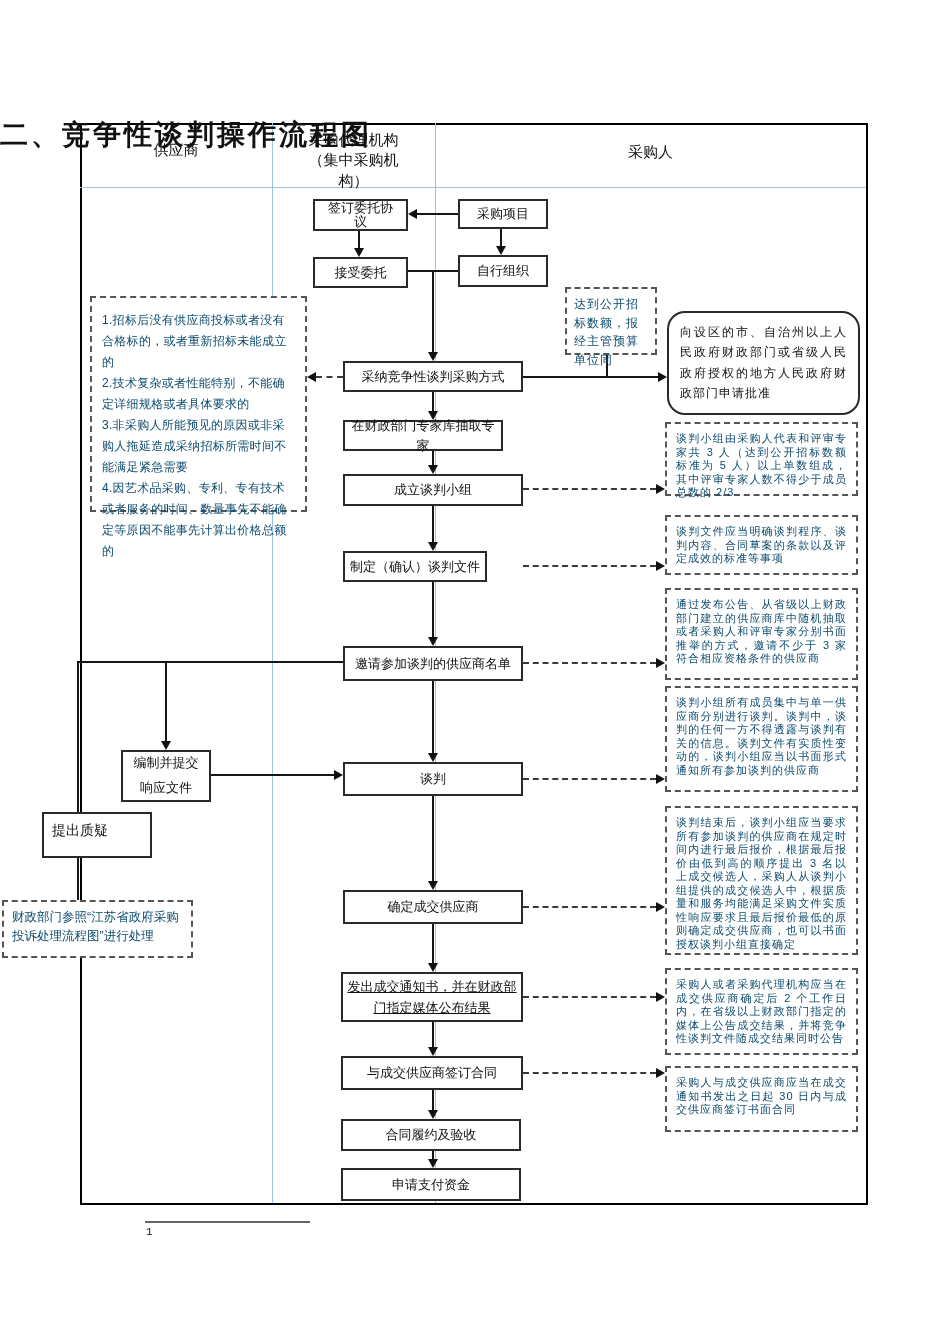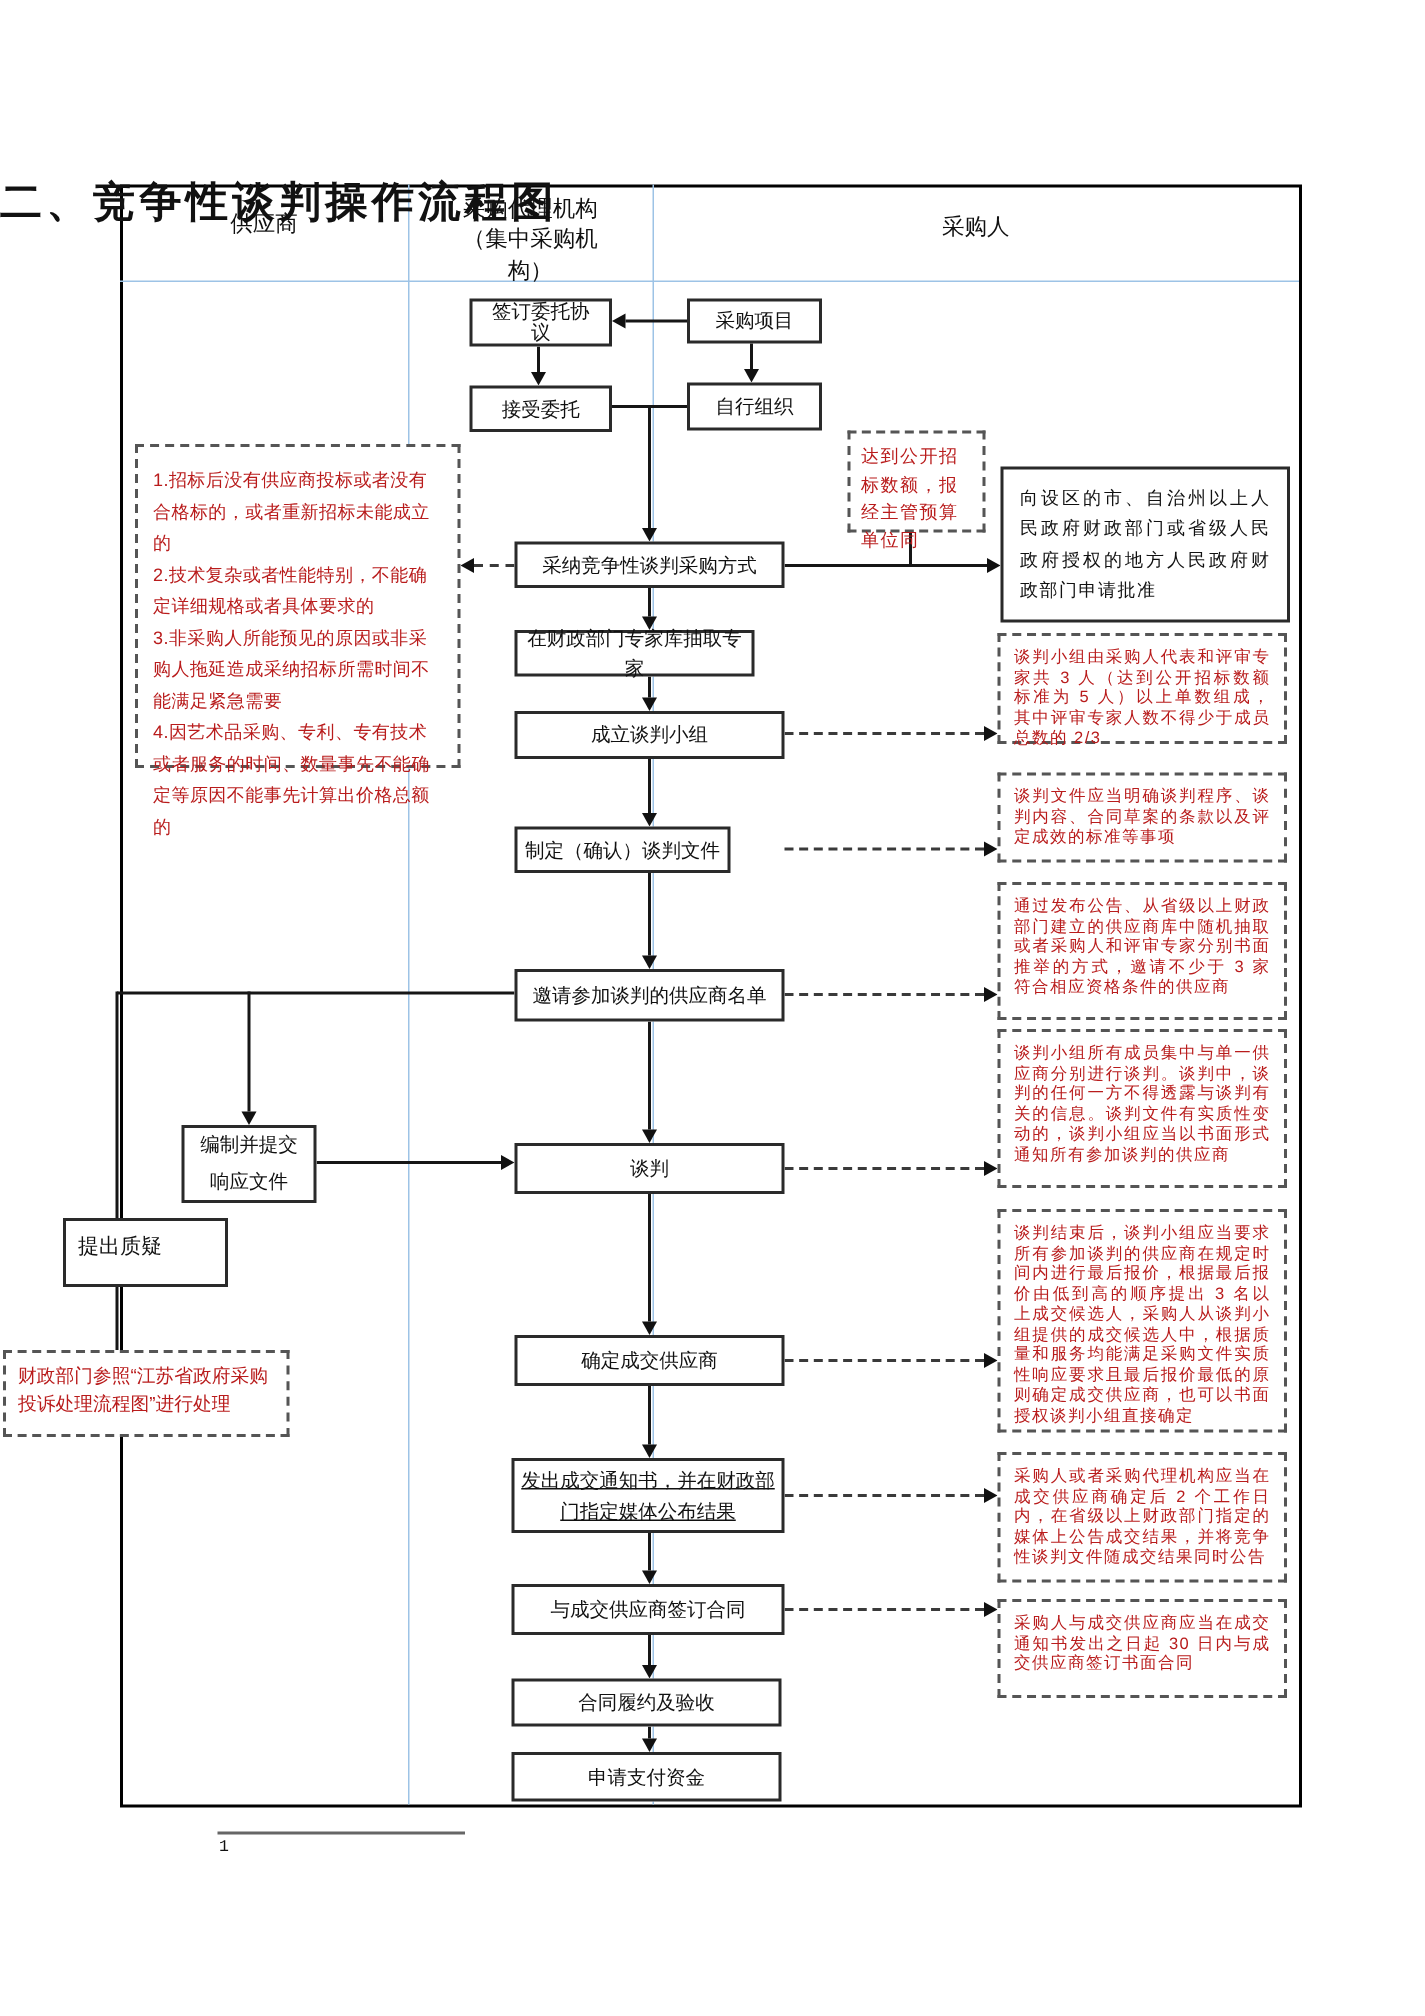--- a/index.html
+++ b/index.html
@@ -17,21 +17,21 @@
   .ar.d{border-left:5px solid transparent;border-right:5px solid transparent;border-top:9px solid #111;}
   .ar.r{border-top:5px solid transparent;border-bottom:5px solid transparent;border-left:9px solid #111;}
   .ar.l{border-top:5px solid transparent;border-bottom:5px solid transparent;border-right:9px solid #111;}
   .box{position:absolute;background:#fff;border:2px solid #2a2a2a;display:flex;align-items:center;justify-content:center;
        text-align:center;font-size:13px;line-height:1.5;white-space:pre-line;z-index:4;padding:2px;box-sizing:border-box;}
   .box.tl{align-items:flex-start;justify-content:flex-start;text-align:left;padding:6px 8px;font-size:14px;}
   .box.just{align-items:flex-start;justify-content:flex-start;text-align:justify;
             padding:9px 11px;font-size:12px;line-height:1.7;letter-spacing:1px;}
   .note{position:absolute;background:#fff;border:2px dashed #555;box-sizing:border-box;
         font-size:11px;line-height:13.5px;letter-spacing:1px;text-align:justify;
-        padding:8px 9px;white-space:pre-line;z-index:4;color:#b91c1c;}
+        padding:8px 9px;white-space:pre-line;z-index:4;color:#0c4a6e;}
   .note.reasons{font-size:12px;line-height:21px;letter-spacing:0.3px;padding:12px 10px;text-align:left;}
   .note.small{font-size:12px;line-height:1.55;letter-spacing:1px;padding:6px 7px;text-align:left;}
   .note.complaint{font-size:12.5px;line-height:1.5;letter-spacing:0;padding:6px 8px;text-align:left;}
   .footrule{position:absolute;left:145px;top:1221px;width:165px;height:2px;background:#666;z-index:2;}
   .footnum{position:absolute;left:146px;top:1226px;font-size:11px;font-family:"Liberation Mono","DejaVu Sans Mono",monospace;z-index:2;}
 </style>
 </head>
 <body>
 
 <div class="canvas">
@@ -121,21 +121,21 @@
   <div class="box" style="left:343px;top:762px;width:180px;height:34px;">谈判</div>
   <div class="box" style="left:343px;top:890px;width:180px;height:34px;">确定成交供应商</div>
   <div class="box" style="left:341px;top:972px;width:182px;height:50px;line-height:1.65;text-decoration:underline;">发出成交通知书，并在财政部
 门指定媒体公布结果</div>
   <div class="box" style="left:341px;top:1119px;width:180px;height:32px;">合同履约及验收</div>
   <div class="box" style="left:341px;top:1056px;width:182px;height:34px;">与成交供应商签订合同</div>
   <div class="box" style="left:341px;top:1168px;width:180px;height:33px;">申请支付资金</div>
   <div class="box" style="left:121px;top:750px;width:90px;height:52px;line-height:1.9;">编制并提交
 响应文件</div>
   <div class="box tl" style="left:2px;top:812px;width:110px;height:46px;margin-left:40px;">提出质疑</div>
-  <div class="box just" style="left:667px;top:311px;width:193px;height:104px;">向设区的市、自治州以上人民政府财政部门或省级人民政府授权的地方人民政府财政部门申请批准</div>
+  <div class="box just" style="left:667px;top:311px;width:193px;height:104px;border-radius:18px;">向设区的市、自治州以上人民政府财政部门或省级人民政府授权的地方人民政府财政部门申请批准</div>
 
   <div class="note reasons" style="left:90px;top:296px;width:217px;height:216px;">1.招标后没有供应商投标或者没有合格标的，或者重新招标未能成立的
 2.技术复杂或者性能特别，不能确定详细规格或者具体要求的
 3.非采购人所能预见的原因或非采购人拖延造成采纳招标所需时间不能满足紧急需要
 4.因艺术品采购、专利、专有技术或者服务的时间、数量事先不能确定等原因不能事先计算出价格总额的</div>
   <div class="note small" style="left:565px;top:287px;width:92px;height:68px;">达到公开招标数额，报经主管预算单位同</div>
   <div class="note" style="left:665px;top:422px;width:193px;height:74px;">谈判小组由采购人代表和评审专家共 3 人（达到公开招标数额标准为 5 人）以上单数组成，其中评审专家人数不得少于成员总数的 2/3</div>
   <div class="note" style="left:665px;top:515px;width:193px;height:60px;">谈判文件应当明确谈判程序、谈判内容、合同草案的条款以及评定成效的标准等事项</div>
   <div class="note" style="left:665px;top:588px;width:193px;height:92px;">通过发布公告、从省级以上财政部门建立的供应商库中随机抽取或者采购人和评审专家分别书面推举的方式，邀请不少于 3 家符合相应资格条件的供应商</div>
   <div class="note" style="left:665px;top:686px;width:193px;height:106px;">谈判小组所有成员集中与单一供应商分别进行谈判。谈判中，谈判的任何一方不得透露与谈判有关的信息。谈判文件有实质性变动的，谈判小组应当以书面形式通知所有参加谈判的供应商</div>

